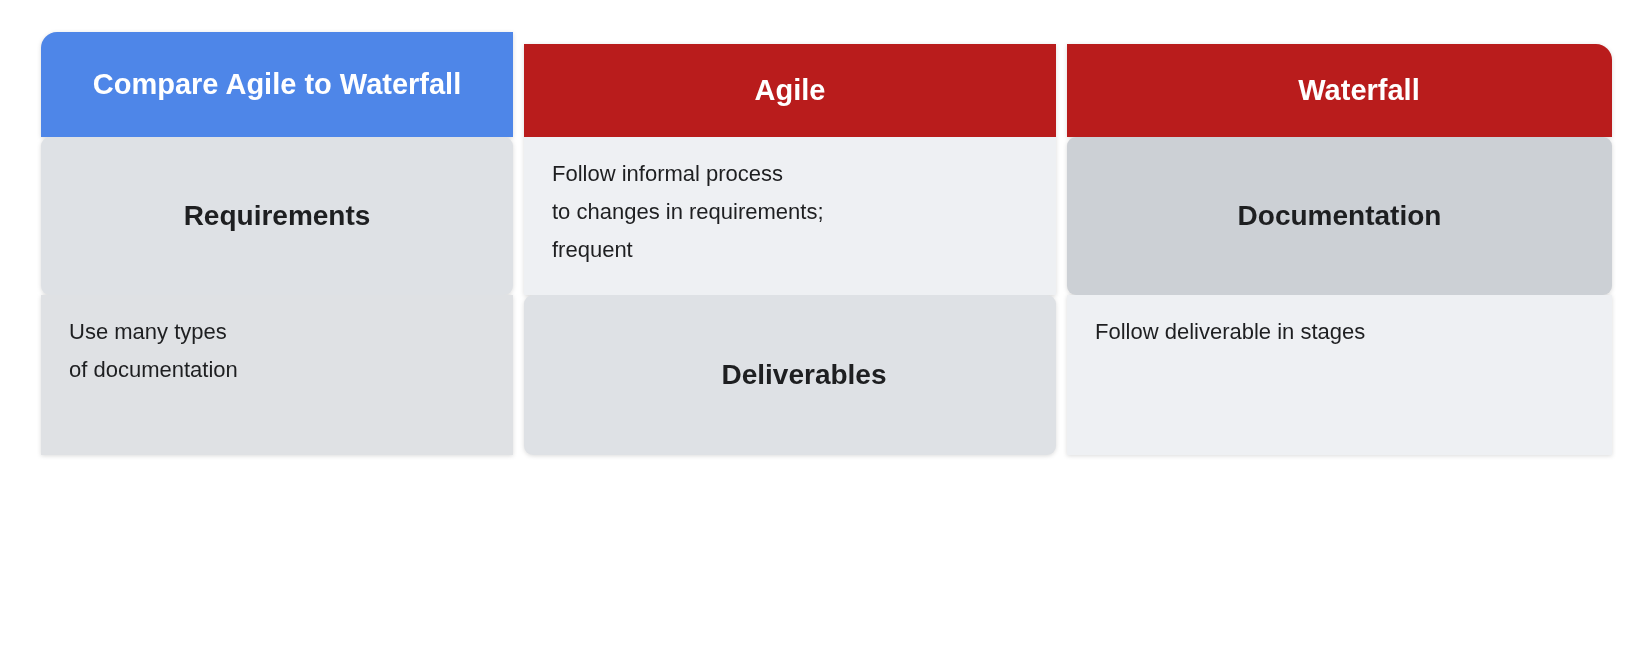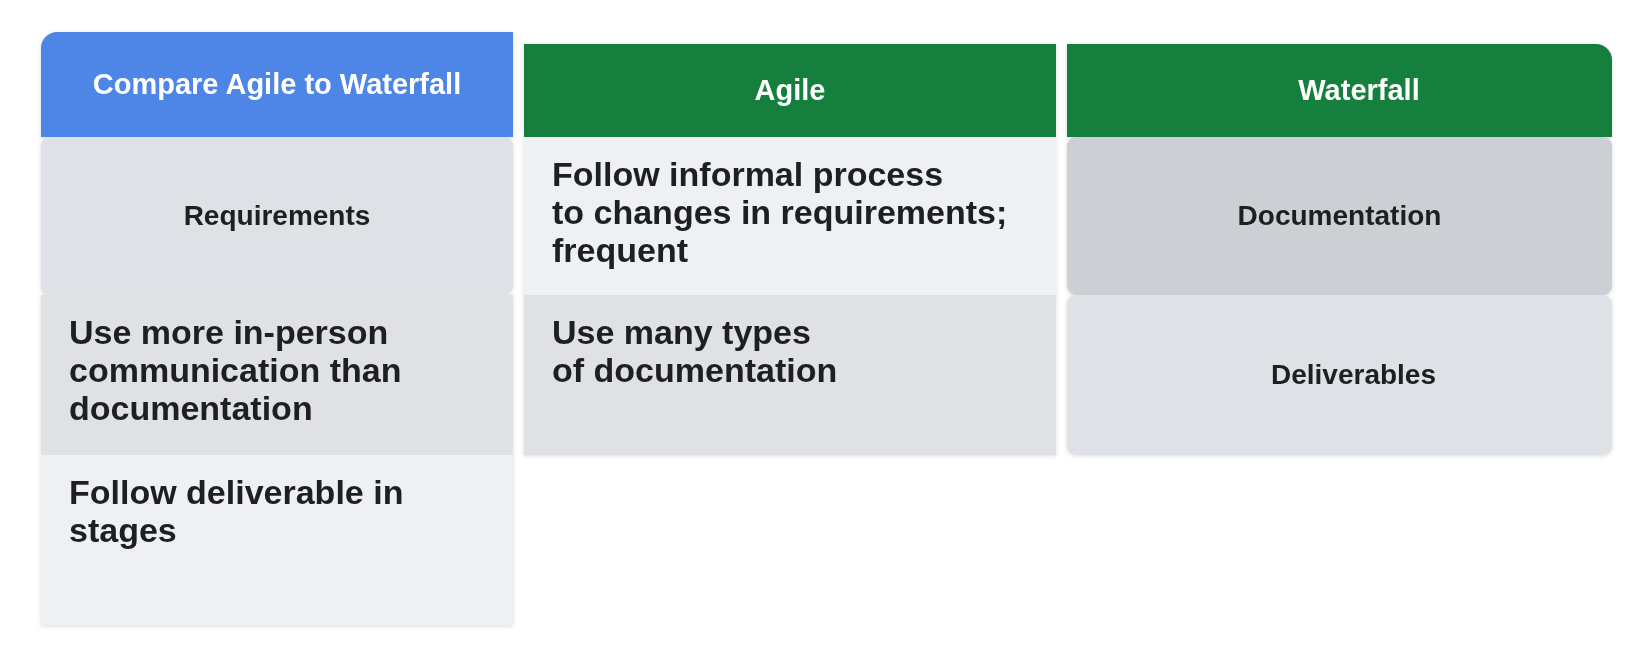--- a/index.html
+++ b/index.html
@@ -29,38 +29,38 @@
   .cell { overflow: hidden; }
   .hdr {
     display: flex;
     align-items: center;
     justify-content: center;
     color: #ffffff;
     font-size: 29px;
     font-weight: bold;
   }
   .hdr-blue  { background: #4e86e8; }
-  .hdr-green { background: #15803d; margin-top: 12px; }
+  .hdr-green { background: #b91c1c; margin-top: 12px; }
   .tl { border-top-left-radius: 16px; }
   .tr { border-top-right-radius: 16px; padding-left: 39px; }
   .bl { border-bottom-left-radius: 16px; padding-left: 28px; }
   .br { border-bottom-right-radius: 16px; }
   .label {
     display: flex;
     align-items: center;
     justify-content: center;
     font-size: 28px;
     font-weight: bold;
     color: #1e1f21;
     border-radius: 9px;
   }
   .data {
     padding: 18px 20px 10px 28px;
-    font-size: 34px;
-    font-weight: bold;
+    font-size: 22px;
+    font-weight: normal;
     line-height: 38px;
     color: #1e1f21;
     white-space: pre-line;
   }
   .bg-label-light { background: #dee1e5; }
   .bg-label-dark  { background: #ccd0d5; }
   .bg-data-light  { background: #eef0f3; }
   .bg-data-dark   { background: #dfe1e4; }
 </style>
 </head>
@@ -72,23 +72,20 @@
     <div class="cell hdr hdr-blue tl">Compare Agile to Waterfall</div>
     <div class="cell hdr hdr-green">Agile</div>
     <div class="cell hdr hdr-green tr">Waterfall</div>
 
     <div class="cell label bg-label-light">Requirements</div>
     <div class="cell data bg-data-light">Follow informal process
 to changes in requirements;
 frequent</div>
 
     <div class="cell label bg-label-dark">Documentation</div>
-    <div class="cell data bg-data-dark">Use more in-person
-communication than
-documentation</div>
     <div class="cell data bg-data-dark">Use many types
 of documentation</div>
 
     <div class="cell label bg-label-light bl">Deliverables</div>
     <div class="cell data bg-data-light">Follow deliverable in stages</div>
 
   </div>
 </div>
 
 </body></html>

